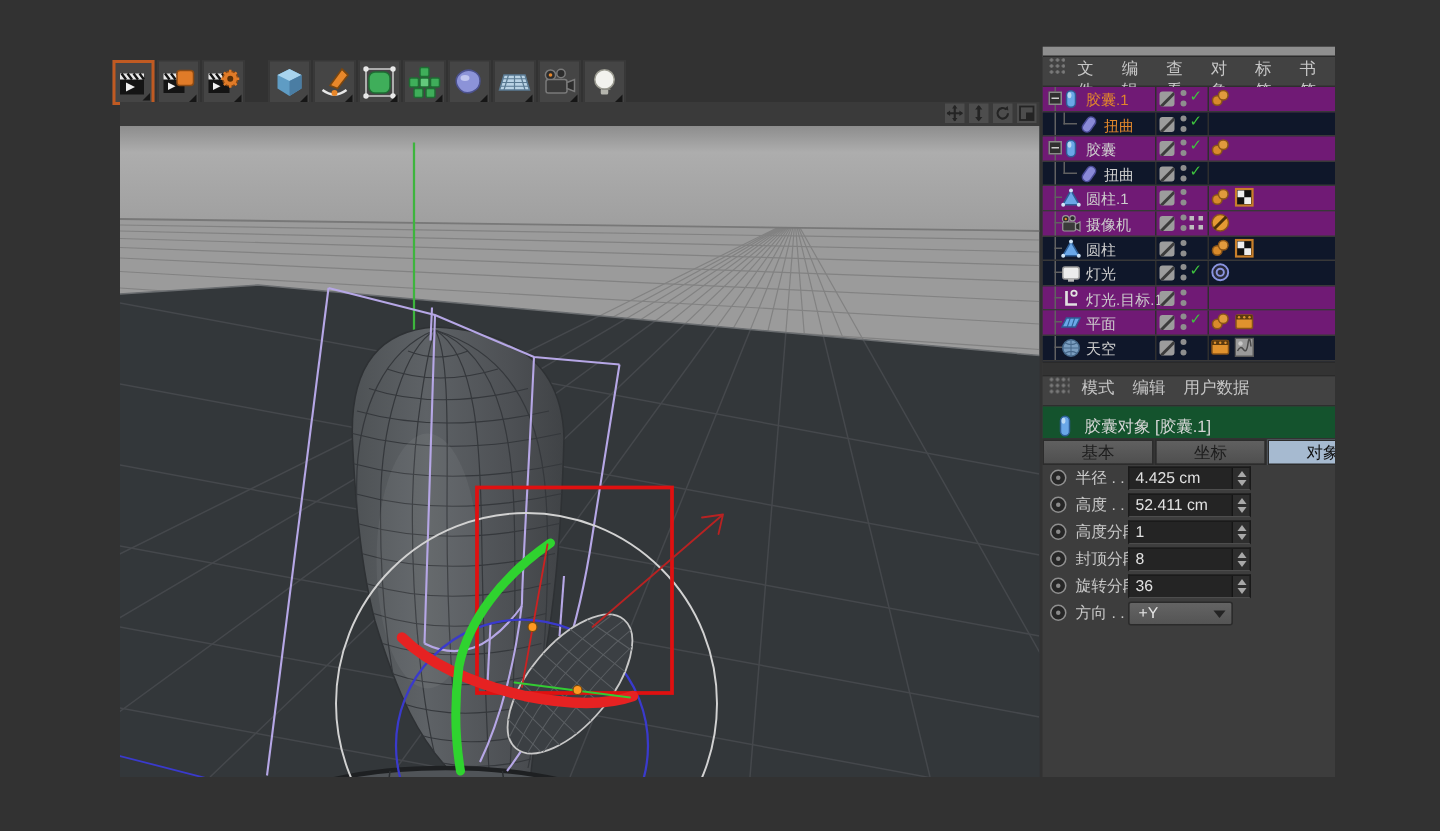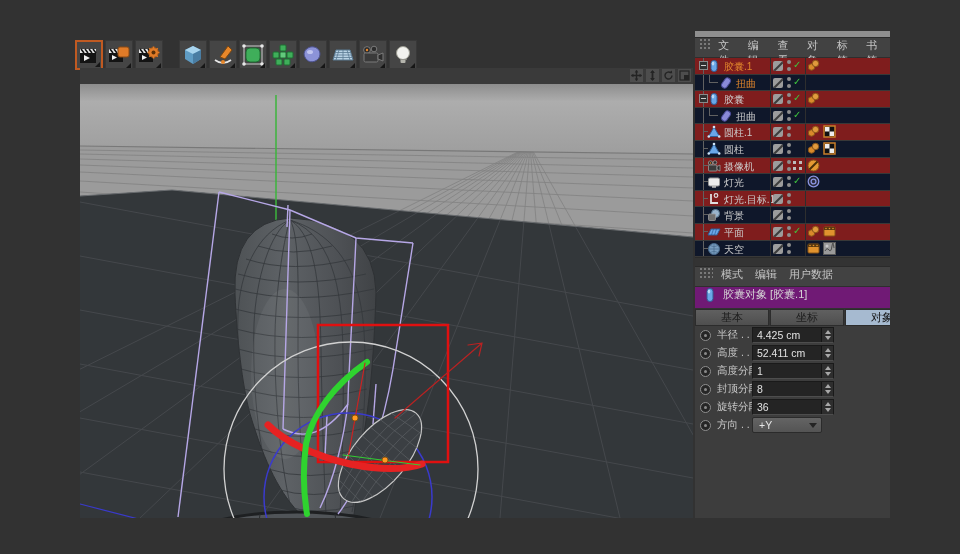--- a/index.html
+++ b/index.html
@@ -20,21 +20,21 @@
   
   #rpanel{position:absolute;left:695px;top:31px;width:195px;height:487px;background:#3d3d3d;overflow:hidden;}
   #rp-strip{height:6px;background:#8f8f8f;border-bottom:1px solid #2a2a2a;}
   .menu-row{height:19px;background:#424242;border-bottom:1px solid #2e2e2e;display:flex;align-items:flex-start;
             color:#c6c6c6;font-size:11px;}
   .menu-item{padding:0 6px;cursor:default;}
   .grip{width:14px;height:12px;margin-left:4px;margin-right:2px;
         background-image:radial-gradient(#7a7a7a 1px, transparent 1.2px);background-size:4px 4px;}
   
   #om-rows{position:relative;}
-  .om-row{position:relative;height:15.6px;font-size:10px;color:#cccccc;background:#7f1d1d;border-bottom:1px solid #383838;}
+  .om-row{position:relative;height:15.6px;font-size:10px;color:#cccccc;background:#701a75;border-bottom:1px solid #383838;}
   .om-row.odd{background:#0f172a;}
   .om-label{position:absolute;left:29px;top:2px;white-space:nowrap;}
   .om-row.child .om-label{left:41px;}
   .om-label.sel{color:#e0862c;}
   .trunk{position:absolute;left:8px;top:0;bottom:0;width:1px;background:#616161;}
   .tick{position:absolute;left:8px;top:7px;width:5px;height:1px;background:#616161;}
   .ctick{position:absolute;left:14px;top:7px;width:9px;height:1px;background:#616161;}
   .cstub{position:absolute;left:14px;top:0;width:1px;height:8px;background:#616161;}
   .expander{position:absolute;left:4px;top:3px;width:9px;height:9px;background:#303030;border:1px solid #8a8a8a;
             box-sizing:border-box;z-index:2;}
@@ -48,21 +48,21 @@
   .slashsq:after{content:"";position:absolute;left:-2px;top:4px;width:16px;height:2px;background:#3c3c3c;transform:rotate(-45deg);}
   .vdots:before,.vdots:after{content:"";position:absolute;left:16px;width:4px;height:4px;border-radius:50%;background:#8e8e8e;}
   .vdots:before{top:2px;} .vdots:after{top:9px;}
   .chk{position:absolute;left:22px;top:1px;color:#3ec43e;font-size:10px;font-weight:bold;}
   .camtgl{position:absolute;left:22px;top:3px;width:9px;height:9px;}
   .camtgl i{position:absolute;width:3px;height:3px;background:#bdbdbd;}
   .camtgl i:nth-child(1){left:0;top:0;} .camtgl i:nth-child(2){right:0;top:0;}
   .camtgl i:nth-child(3){left:0;bottom:0;} .camtgl i:nth-child(4){right:0;bottom:0;}
   .tags{position:absolute;left:112px;top:1px;display:flex;gap:3px;}
   
-  #am-title{height:21px;display:flex;align-items:flex-start;font-size:11px;color:#d6d6d6;background:#701a75;
+  #am-title{height:21px;display:flex;align-items:flex-end;font-size:11px;color:#d6d6d6;background:#14532d;
             border-bottom:1px solid #323232;}
   #am-tabs{display:flex;height:17px;background:#343434;gap:1px;}
   .am-tab{flex:0 0 74px;background:linear-gradient(#606060,#4f4f4f);color:#1d1d1d;font-size:11px;
           display:flex;align-items:center;justify-content:center;border:1px solid #2c2c2c;box-sizing:border-box;}
   .am-tab.sel{background:#a6bad0;color:#101010;}
   #am-section{height:16px;line-height:16px;background:#383838;border-top:1px solid #4a4a4a;border-bottom:1px solid #2b2b2b;
               color:#ececec;font-size:11px;font-weight:bold;padding-left:6px;}
   .fld{position:relative;height:18px;display:flex;align-items:center;font-size:10.5px;color:#c8c8c8;}
   .kf{width:9px;height:9px;border:1.5px solid #8f8f8f;border-radius:50%;background:#262626;margin-left:5px;
       box-sizing:content-box;position:relative;}
@@ -421,46 +421,20 @@
               <circle cx="8.5" cy="4.5" r="3.2" fill="#e09a3d" stroke="#8a5417"></circle>
             </svg>
             <svg width="13" height="13">
               <rect x="1" y="1" width="11" height="11" fill="#111" stroke="#c87f2a" stroke-width="1.5"></rect>
               <rect x="2" y="2" width="4.5" height="4.5" fill="#eee"></rect>
               <rect x="6.5" y="6.5" width="4.5" height="4.5" fill="#eee"></rect>
             </svg>
           </span>
       </div>
 
-      <div class="om-row odd">
-        <span class="trunk"></span>
-          <span class="tick"></span>
-        <svg class="obj-ic" viewBox="0 0 14 14">
-            <path d="M7 2L12.5 11.5H1.5Z" fill="#6aa7e8" stroke="#2e5e96"></path>
-            <circle cx="7" cy="2" r="1.3" fill="#cfe4f6"></circle>
-            <circle cx="1.8" cy="11.5" r="1.3" fill="#cfe4f6"></circle>
-            <circle cx="12.2" cy="11.5" r="1.3" fill="#cfe4f6"></circle>
-          </svg>
-        <span class="om-label">圆柱</span>
-        <span class="vsep" style="left:75px"></span>
-          <span class="vsep" style="left:110px"></span>
-        <span class="vis"><span class="slashsq"></span><span class="vdots"></span></span>
-        <span class="tags">
-            <svg width="13" height="13">
-              <circle cx="4.5" cy="8" r="3.2" fill="#d98a2b" stroke="#8a5417"></circle>
-              <circle cx="8.5" cy="4.5" r="3.2" fill="#e09a3d" stroke="#8a5417"></circle>
-            </svg>
-            <svg width="13" height="13">
-              <rect x="1" y="1" width="11" height="11" fill="#111" stroke="#c87f2a" stroke-width="1.5"></rect>
-              <rect x="2" y="2" width="4.5" height="4.5" fill="#eee"></rect>
-              <rect x="6.5" y="6.5" width="4.5" height="4.5" fill="#eee"></rect>
-            </svg>
-          </span>
-      </div>
-
       <div class="om-row">
         <span class="trunk"></span>
           <span class="tick"></span>
         <svg class="obj-ic" viewBox="0 0 14 14">
             <circle cx="3.5" cy="4" r="2.2" fill="#2c2c2c" stroke="#9a9a9a" stroke-width="0.8"></circle>
             <circle cx="8" cy="3.5" r="1.8" fill="#2c2c2c" stroke="#9a9a9a" stroke-width="0.8"></circle>
             <rect x="1.5" y="6" width="8.5" height="6" rx="1" fill="#3a3a3a" stroke="#9a9a9a" stroke-width="0.8"></rect>
             <path d="M10 7.5l3-1.5v6l-3-1.5z" fill="#2c2c2c" stroke="#9a9a9a" stroke-width="0.8"></path>
             <circle cx="3.5" cy="4" r="0.8" fill="#e8872a"></circle>
           </svg>
@@ -478,20 +452,46 @@
               <circle cx="6.5" cy="6.5" r="5.5" fill="#e59a33" stroke="#8a5417"></circle>
               <path d="M2.5 10.5L10.5 2.5" stroke="#4a3008" stroke-width="2"></path>
             </svg>
           </span>
       </div>
 
       <div class="om-row odd">
         <span class="trunk"></span>
           <span class="tick"></span>
         <svg class="obj-ic" viewBox="0 0 14 14">
+            <path d="M7 2L12.5 11.5H1.5Z" fill="#6aa7e8" stroke="#2e5e96"></path>
+            <circle cx="7" cy="2" r="1.3" fill="#cfe4f6"></circle>
+            <circle cx="1.8" cy="11.5" r="1.3" fill="#cfe4f6"></circle>
+            <circle cx="12.2" cy="11.5" r="1.3" fill="#cfe4f6"></circle>
+          </svg>
+        <span class="om-label">圆柱</span>
+        <span class="vsep" style="left:75px"></span>
+          <span class="vsep" style="left:110px"></span>
+        <span class="vis"><span class="slashsq"></span><span class="vdots"></span></span>
+        <span class="tags">
+            <svg width="13" height="13">
+              <circle cx="4.5" cy="8" r="3.2" fill="#d98a2b" stroke="#8a5417"></circle>
+              <circle cx="8.5" cy="4.5" r="3.2" fill="#e09a3d" stroke="#8a5417"></circle>
+            </svg>
+            <svg width="13" height="13">
+              <rect x="1" y="1" width="11" height="11" fill="#111" stroke="#c87f2a" stroke-width="1.5"></rect>
+              <rect x="2" y="2" width="4.5" height="4.5" fill="#eee"></rect>
+              <rect x="6.5" y="6.5" width="4.5" height="4.5" fill="#eee"></rect>
+            </svg>
+          </span>
+      </div>
+
+      <div class="om-row odd">
+        <span class="trunk"></span>
+          <span class="tick"></span>
+        <svg class="obj-ic" viewBox="0 0 14 14">
             <rect x="1.5" y="3" width="11" height="8" rx="1.5" fill="#ececec" stroke="#9a9a9a"></rect>
             <rect x="5" y="11" width="4" height="1.8" fill="#b5b5b5"></rect>
           </svg>
         <span class="om-label">灯光</span>
         <span class="vsep" style="left:75px"></span>
           <span class="vsep" style="left:110px"></span>
         <span class="vis"><span class="slashsq"></span><span class="vdots"></span><span class="chk">✓</span></span>
         <span class="tags">
             <svg width="13" height="13">
               <circle cx="6.5" cy="6.5" r="5.3" fill="#2a2a3a" stroke="#8a94e0" stroke-width="1.3"></circle>
@@ -506,32 +506,20 @@
         <svg class="obj-ic" viewBox="0 0 14 14">
             <path d="M4 2v9h7" stroke="#e0e0e0" stroke-width="1.8" fill="none"></path>
             <circle cx="9" cy="3.5" r="1.8" fill="none" stroke="#e0e0e0" stroke-width="1.2"></circle>
           </svg>
         <span class="om-label">灯光.目标.1</span>
         <span class="vsep" style="left:75px"></span>
           <span class="vsep" style="left:110px"></span>
         <span class="vis"><span class="slashsq"></span><span class="vdots"></span></span>
       </div>
 
-      <div class="om-row odd">
-        <span class="trunk"></span>
-          <span class="tick"></span>
-        <svg class="obj-ic" viewBox="0 0 14 14">
-            <circle cx="8.5" cy="5.5" r="4" fill="#9ab4cc" stroke="#5a7a92"></circle>
-            <rect x="1.5" y="6" width="7" height="6.5" rx="1" fill="#707070" stroke="#9a9a9a" stroke-width="0.8"></rect>
-          </svg>
-        <span class="om-label">背景</span>
-        <span class="vsep" style="left:75px"></span>
-          <span class="vsep" style="left:110px"></span>
-        <span class="vis"><span class="slashsq"></span><span class="vdots"></span></span>
-      </div>
 
       <div class="om-row">
         <span class="trunk"></span>
           <span class="tick"></span>
         <svg class="obj-ic" viewBox="0 0 14 14">
             <path d="M4 4h9l-3 6H1z" fill="#6aa7e8" stroke="#2e5e96"></path>
             <path d="M6.5 4l-2 6M9.5 4l-2 6" stroke="#2e5e96" stroke-width="0.7"></path>
           </svg>
         <span class="om-label">平面</span>
         <span class="vsep" style="left:75px"></span>

